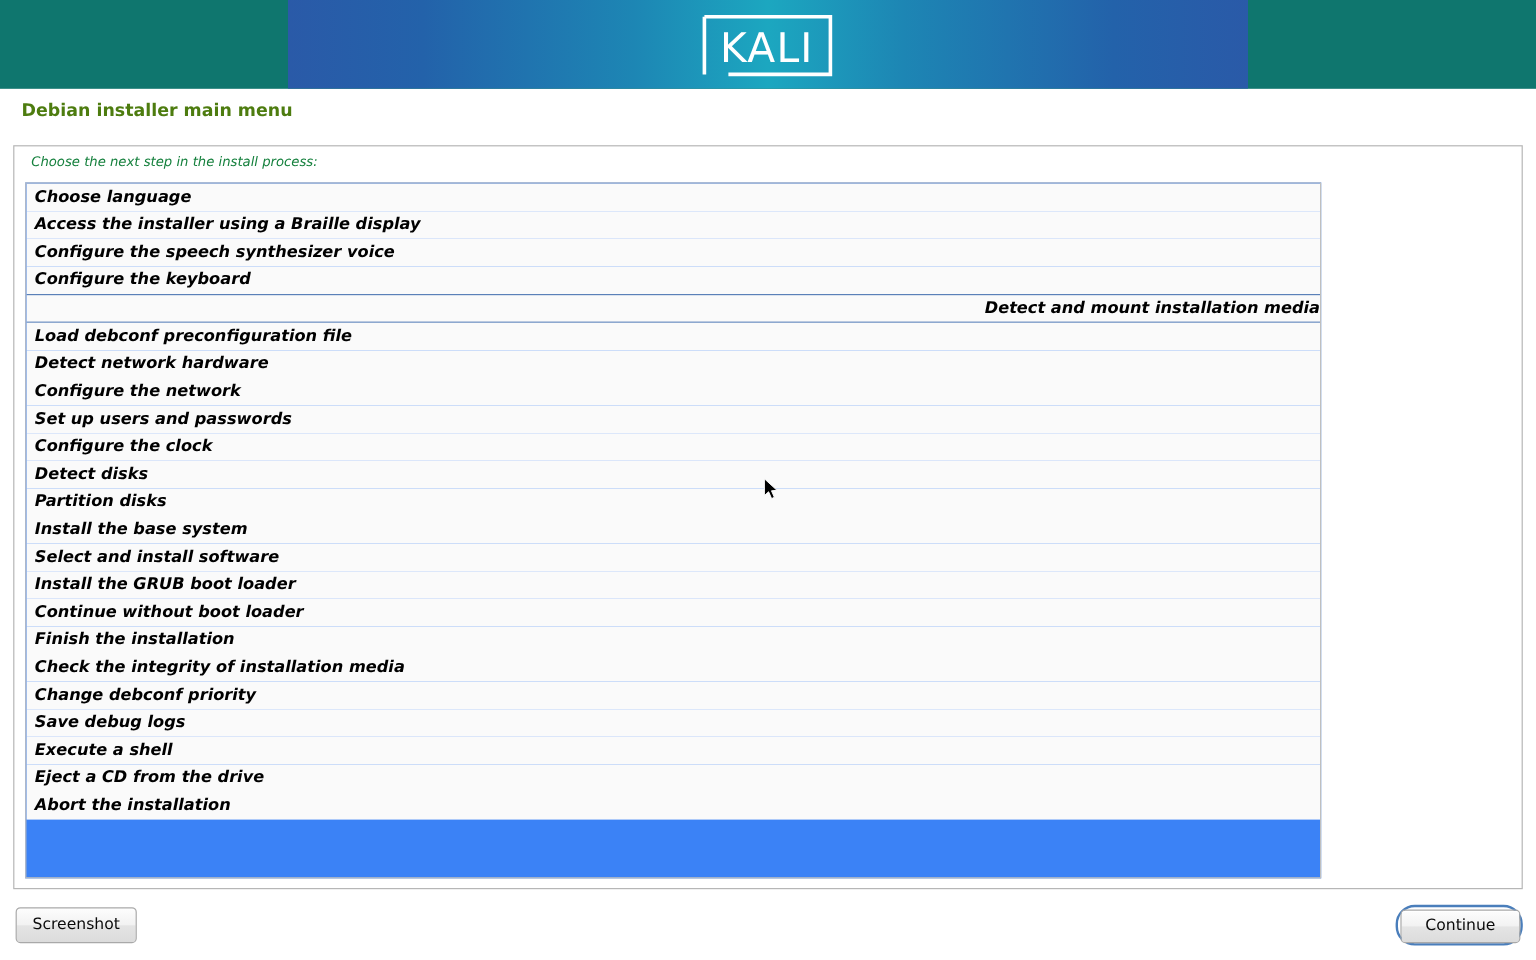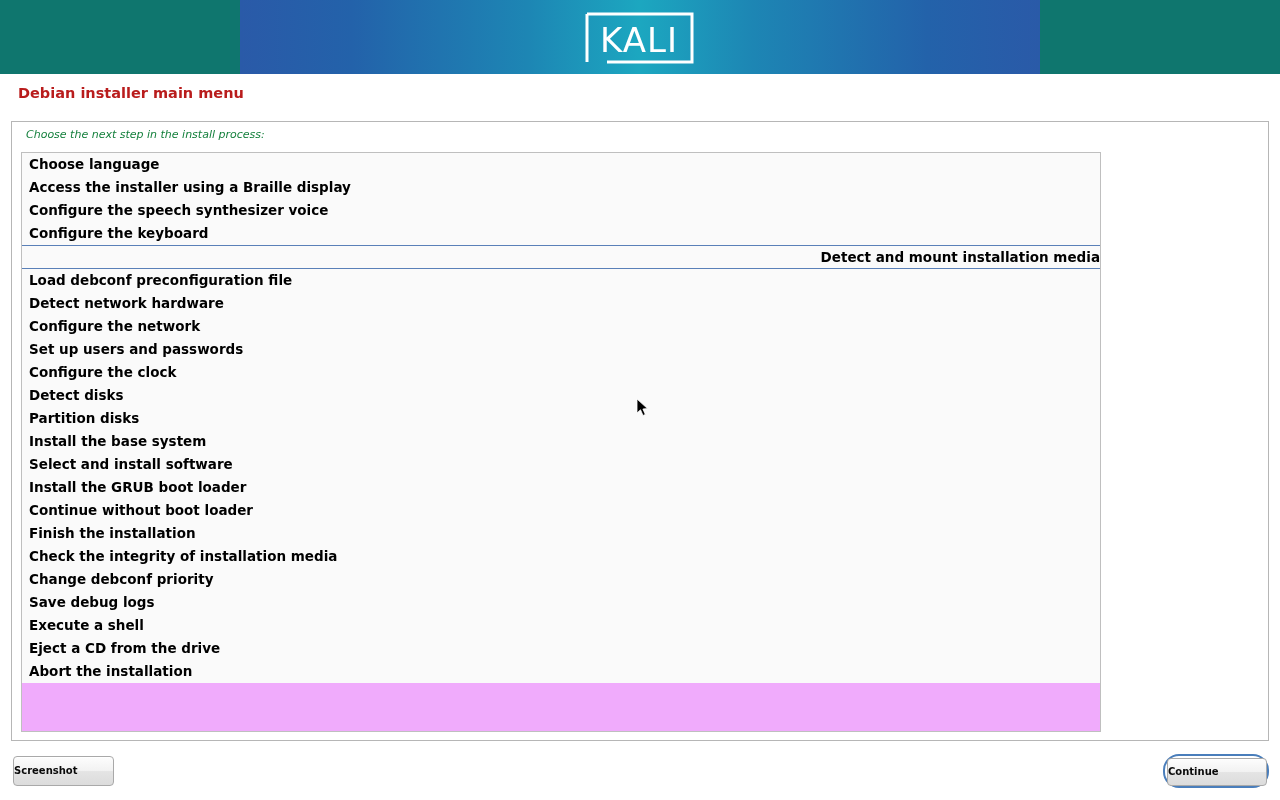--- a/index.html
+++ b/index.html
@@ -53,21 +53,21 @@
   }
   .kali-logo svg { display: block; }
 
   
   .page-heading {
     position: absolute;
     left: 18px;
     top: 85px;
     font-size: 14.5px;
     font-weight: bold;
-    color: #b91c1c;
+    color: #4d7c0f;
     letter-spacing: 0;
     white-space: nowrap;
   }
 
   
   .panel {
     position: absolute;
     left: 11px;
     top: 121px;
     width: 1258px;
@@ -87,23 +87,24 @@
   }
 
   
   .listbox {
     position: absolute;
     left: 9px;
     top: 30px;
     width: 1080px;
     height: 580px;
     border: 1px solid #bfbfbf;
-    background: #f0abfc;
+    background: #3b82f6;
     box-sizing: border-box;
     overflow: hidden;
+    font-style: italic;
   }
   .list-row {
     position: relative;
     height: 23px;
     line-height: 23px;
     padding-left: 7px;
     font-size: 13.5px;
     font-weight: bold;
     color: #000000;
     white-space: nowrap;
@@ -116,23 +117,24 @@
     height: 24px;
     line-height: 22px;
     background: #fafafa;
     text-align: right;
   }
 
   
   .btn {
     position: absolute;
     box-sizing: border-box;
-    font-size: 10px;
-    font-weight: bold;
+    font-size: 13px;
+    font-weight: normal;
     color: #0a0a0a;
+    text-align: center;
     border: 1px solid #a9a9a9;
     border-radius: 4px;
     background: linear-gradient(180deg, #fdfdfd 0%, #f2f2f2 48%, #e4e4e4 52%, #dcdcdc 100%);
     box-shadow: 0 1px 0 rgba(255,255,255,0.85) inset;
     cursor: pointer;
     white-space: nowrap;
   }
   .btn-screenshot {
     left: 13px;
     top: 756px;

